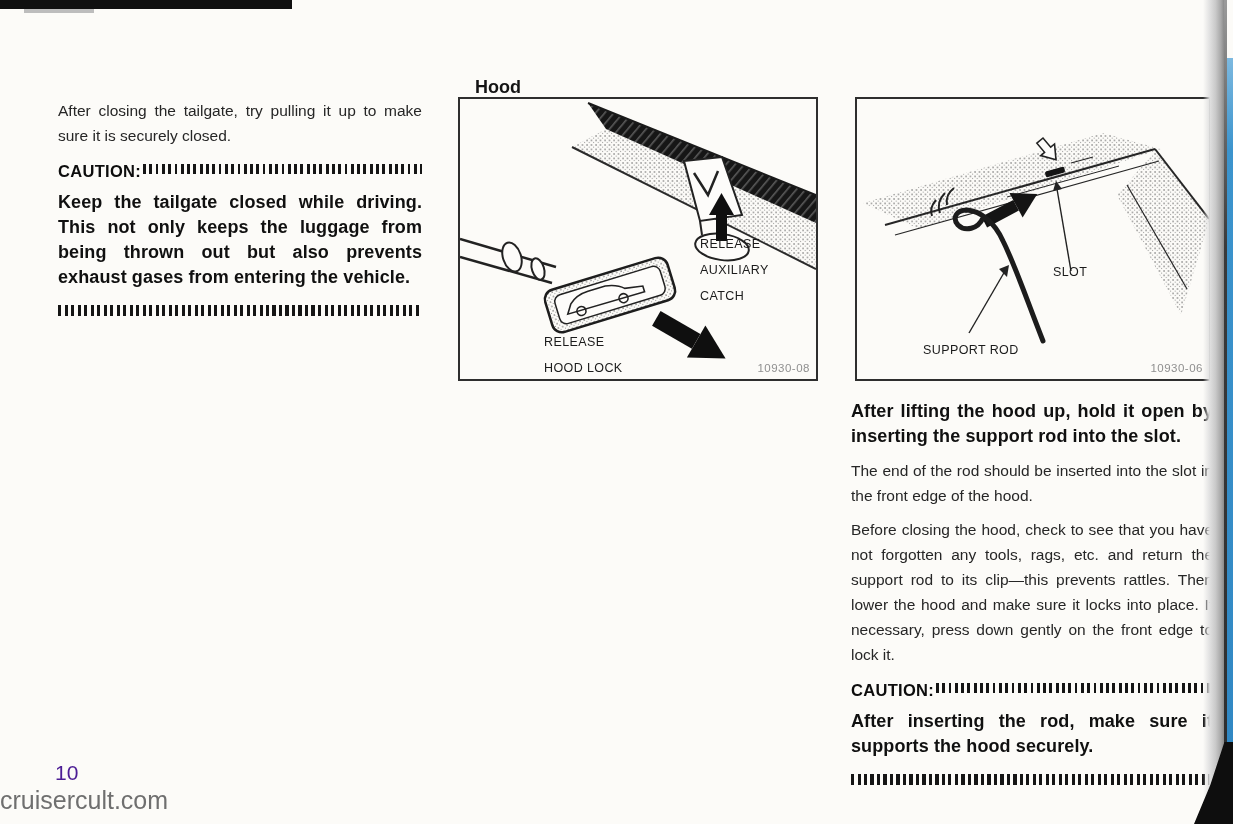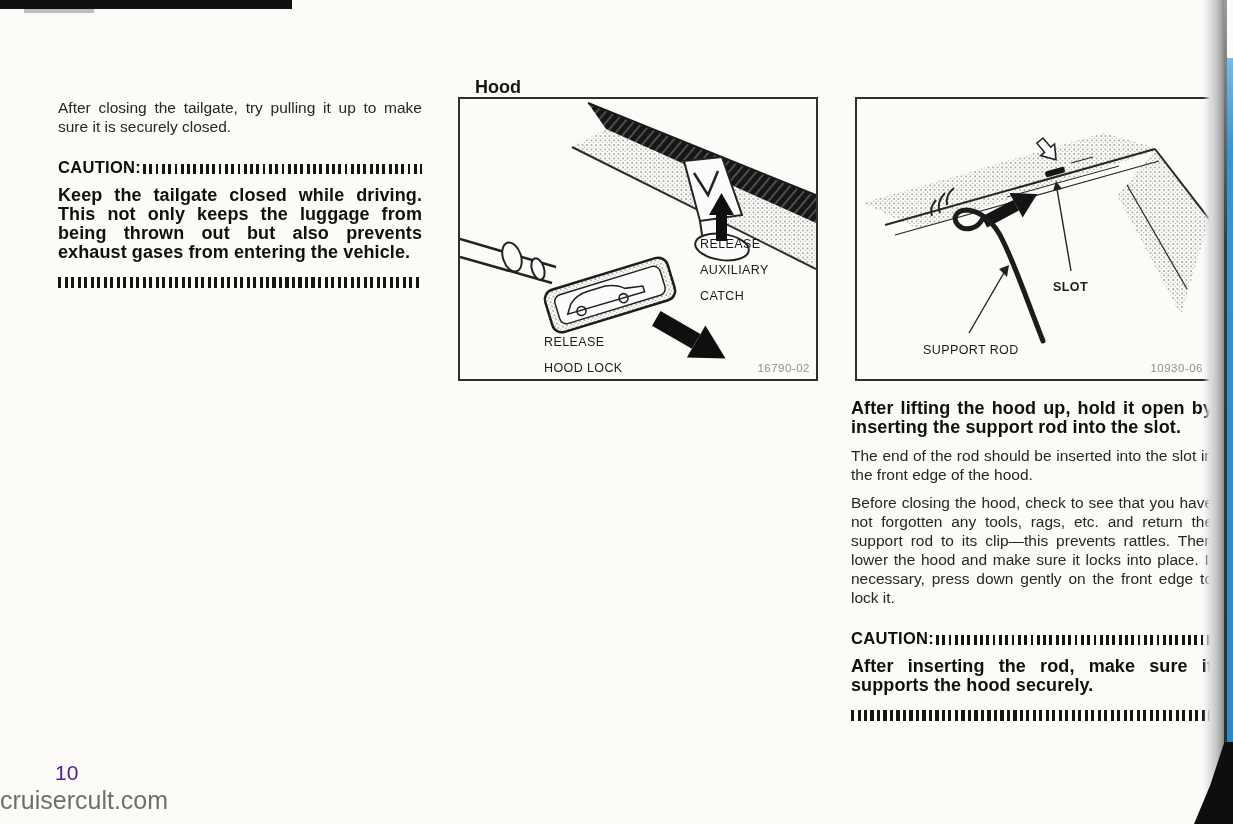--- a/index.html
+++ b/index.html
@@ -4,23 +4,23 @@
 <style>
   html,body{margin:0;padding:0;background:#e9e9e9;}
   .page{
     position:relative;width:1233px;height:824px;background:#fcfbf8;
     overflow:hidden;font-family:"Liberation Sans",sans-serif;color:#202020;
   }
   .col{position:absolute;}
   .col-left{left:58px;top:98px;width:364px;}
   .col-mid{left:457px;top:397px;width:365px;}
   .col-right{left:851px;top:399px;width:362px;}
-  p.body{margin:0 0 9px;font-size:15.5px;line-height:19px;text-align:justify;color:#262626;}
+  p.body{margin:0 0 9px;font-size:15.5px;line-height:25px;text-align:justify;color:#262626;}
   p.bold{font-weight:bold;color:#101010;font-size:18px;letter-spacing:0.1px;}
-  .caution-row{display:flex;align-items:center;margin:22px 0 9px;}
+  .caution-row{display:flex;margin:14px 0 9px;}
   .caution-label{font-weight:bold;font-size:16.5px;color:#0d0d0d;letter-spacing:0.3px;white-space:nowrap;}
   .bars{flex:1;height:10px;margin-left:2px;margin-top:2px;
     background:repeating-linear-gradient(90deg,#151515 0 2.8px,transparent 2.8px 6.3px);}
   .divider{height:11px;margin-top:15px;
     background:repeating-linear-gradient(90deg,#151515 0 3px,transparent 3px 6.5px);}
   .hood-title{position:absolute;left:459px;top:61px;margin:16px;font-size:18px;font-weight:bold;color:#141414;}
   .figure{position:absolute;border:2px solid #2e2e2e;}
   .fig1{left:458px;top:97px;width:356px;height:280px;}
   .fig2{left:855px;top:97px;width:352px;height:280px;}
   .figure svg{position:absolute;left:0;top:0;width:100%;height:100%;}
@@ -98,21 +98,21 @@
       <g transform="rotate(30 226 236)">
         <rect x="192" y="228" width="46" height="17" fill="#0f0f0f"></rect>
         <polygon points="238,218 238,255 272,236.5" fill="#0f0f0f"></polygon>
       </g>
     </svg>
     <div class="fig-label" style="left:240px;top:132px;">RELEASE
 AUXILIARY
 CATCH</div>
     <div class="fig-label" style="left:84px;top:230px;">RELEASE
 HOOD LOCK</div>
-    <div class="fig-num">16790-02</div>
+    <div class="fig-num">10930-08</div>
   </div>
 
 
   <div class="figure fig2">
     <svg viewBox="0 0 352 280">
       <polygon points="6,104 246,34 304,50 62,130" fill="url(#dots)"></polygon>
       <polygon points="300,50 352,122 324,216 260,96" fill="url(#dots)"></polygon>
       <path d="M28,126 L298,50" stroke="#262626" stroke-width="2" fill="none"></path>
       <path d="M38,136 L302,62" stroke="#262626" stroke-width="1.2" fill="none"></path>
       <path d="M298,50 L352,120" stroke="#262626" stroke-width="2" fill="none"></path>
@@ -129,21 +129,21 @@
       </g>
       <path d="M186,242 C168,196 158,166 146,142 C138,124 124,112 110,111 C99,111 95,119 101,126 C108,133 121,130 126,119" fill="none" stroke="#1c1c1c" stroke-width="5" stroke-linecap="round"></path>
       <path d="M88,94 q-9,9 -5,20" fill="none" stroke="#222" stroke-width="2"></path>
       <path d="M79,101 q-7,8 -4,16" fill="none" stroke="#222" stroke-width="2"></path>
       <path d="M97,89 q-9,7 -7,17" fill="none" stroke="#222" stroke-width="2"></path>
       <path d="M214,172 L200,90" stroke="#222" stroke-width="1.4" fill="none"></path>
       <polygon points="196,92 205,90 199,82" fill="#222"></polygon>
       <path d="M112,234 L148,172" stroke="#222" stroke-width="1.4" fill="none"></path>
       <polygon points="150,178 152,166 142,170" fill="#222"></polygon>
     </svg>
-    <div class="fig-label" style="left:196px;top:175px;font-weight:bold;">SLOT</div>
+    <div class="fig-label" style="left:196px;top:160px;">SLOT</div>
     <div class="fig-label" style="left:66px;top:238px;">SUPPORT ROD</div>
     <div class="fig-num">10930-06</div>
   </div>
 
   <div class="col col-right">
     <p class="body bold">After lifting the hood up, hold it open by inserting the support rod into the slot.</p>
     <p class="body">The end of the rod should be inserted into the slot in the front edge of the hood.</p>
     <p class="body">Before closing the hood, check to see that you have not forgotten any tools, rags, etc. and return the support rod to its clip—this prevents rattles. Then lower the hood and make sure it locks into place. If necessary, press down gently on the front edge to lock it.</p>
     <div class="caution-row">
       <span class="caution-label">CAUTION:</span>

